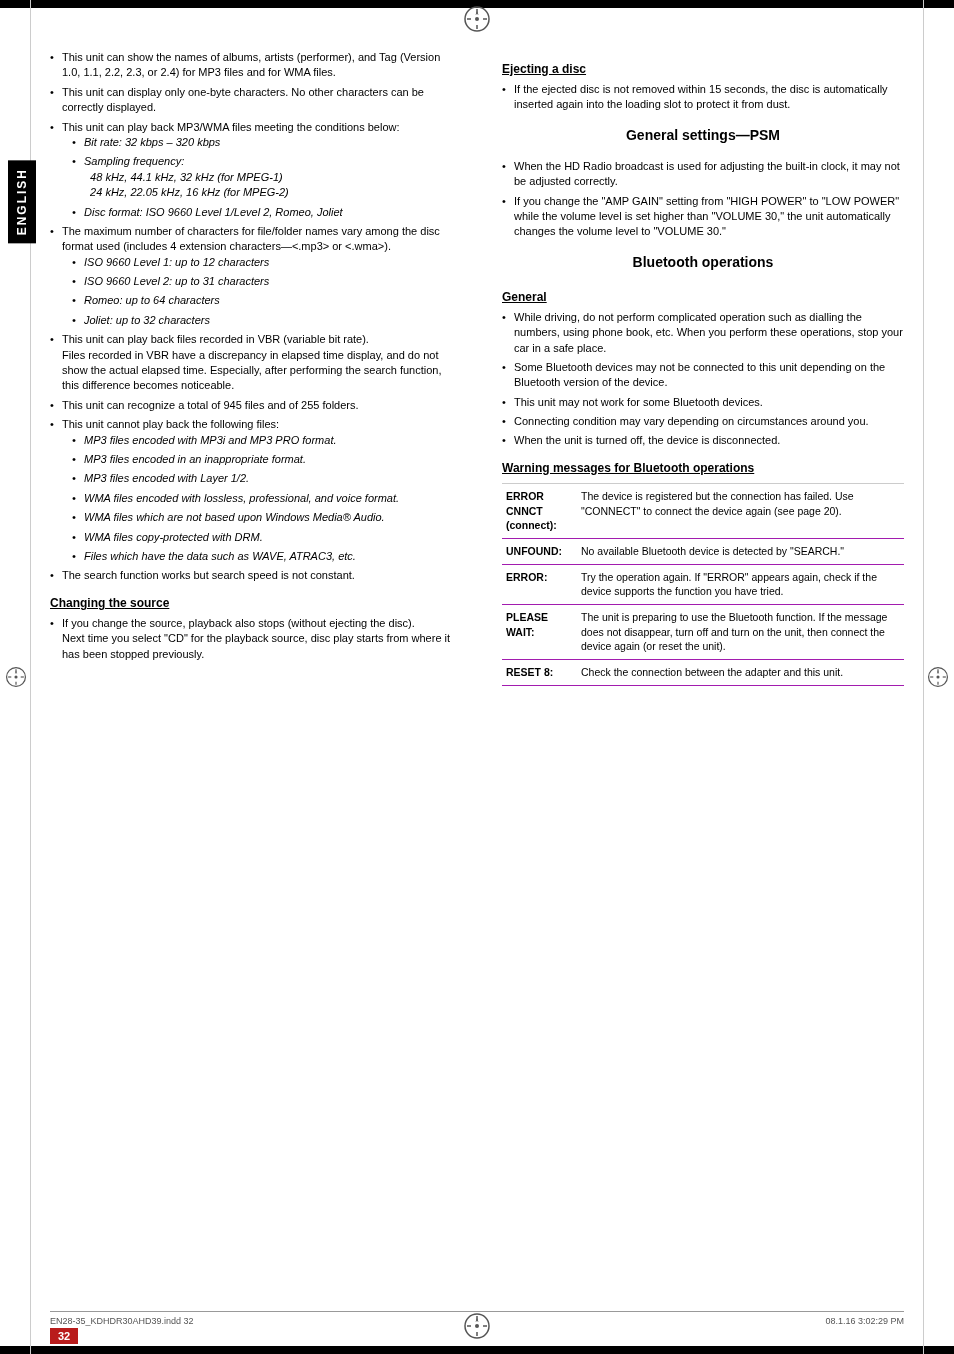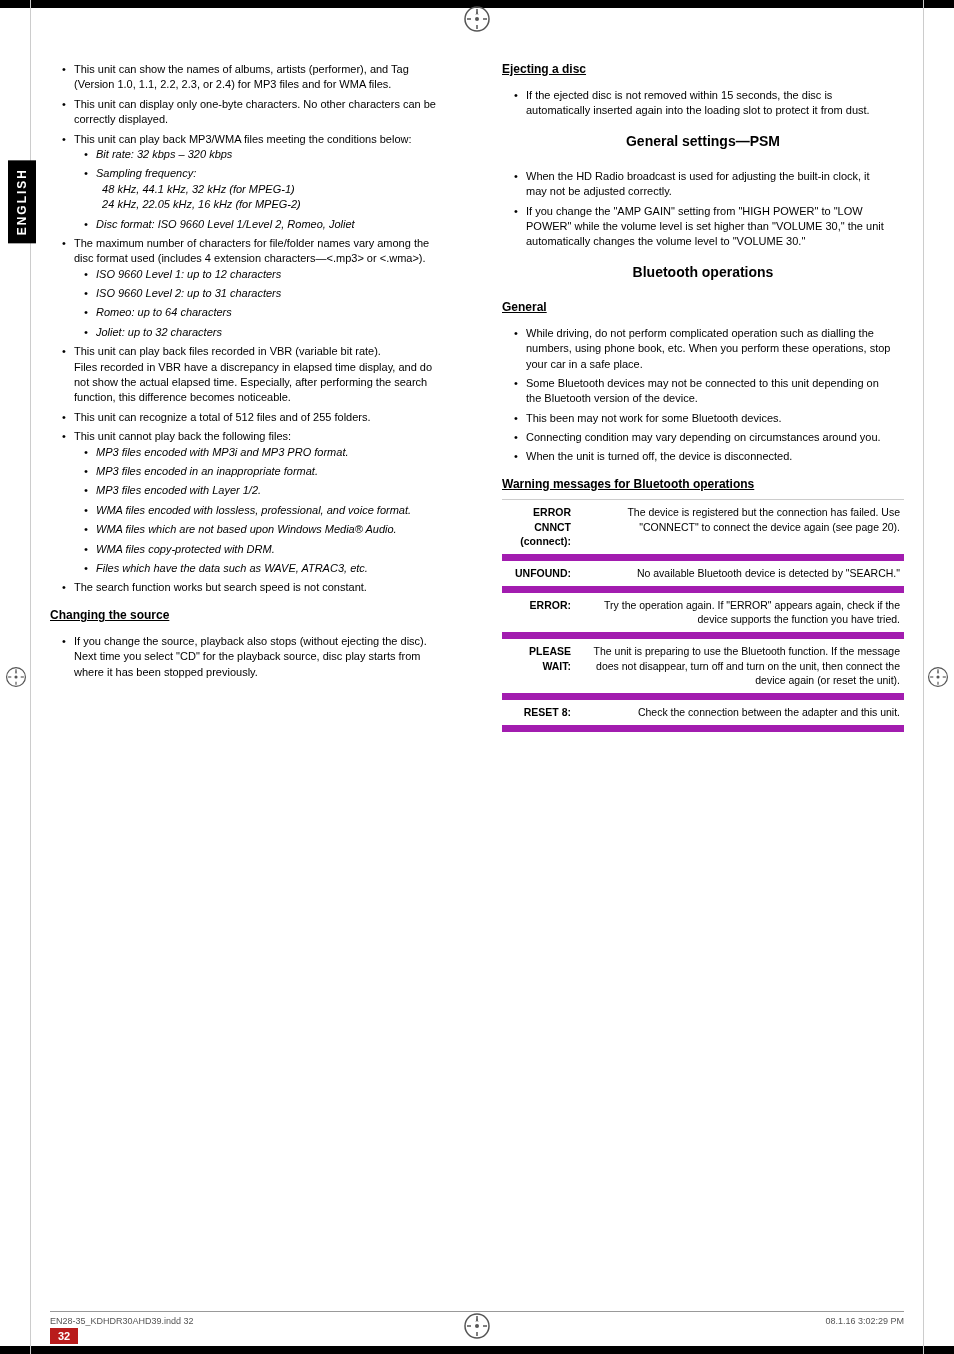--- a/index.html
+++ b/index.html
@@ -108,21 +108,21 @@
     .subsection-heading {
       font-size: 12px;
       font-weight: bold;
       text-decoration: underline;
       margin-top: 12px;
       margin-bottom: 6px;
     }
     ul.bullet-list {
       list-style: none;
       padding: 0;
-      margin: 12px;
+      margin: 0;
     }
     ul.bullet-list li {
       padding-left: 12px;
       position: relative;
       margin-bottom: 4px;
       line-height: 1.4;
     }
     ul.bullet-list li::before {
       content: '•';
       position: absolute;
@@ -147,22 +147,21 @@
     }
 
     
     .warning-table {
       width: 100%;
       border-collapse: collapse;
       margin-top: 8px;
       font-size: 10.5px;
     }
     .warning-table tr {
-      border-bottom: 7px solid #a21caf;
-      text-align: right;
+      border-bottom: 1px solid #a21caf;
     }
     .warning-table tr:first-child {
       border-top: 1px solid #ccc;
     }
     .warning-table td {
       padding: 5px 4px;
       vertical-align: top;
       line-height: 1.4;
     }
     .warning-table td:first-child {
@@ -295,21 +294,21 @@
             <ul class="dash-list">
               <li>ISO 9660 Level 1: up to 12 characters</li>
               <li>ISO 9660 Level 2: up to 31 characters</li>
               <li>Romeo: up to 64 characters</li>
               <li>Joliet: up to 32 characters</li>
             </ul>
           </li>
           <li>This unit can play back files recorded in VBR (variable bit rate).<br>
             <span>Files recorded in VBR have a discrepancy in elapsed time display, and do not show the actual elapsed time. Especially, after performing the search function, this difference becomes noticeable.</span>
           </li>
-          <li>This unit can recognize a total of 512 files and of 255 folders.</li>
+          <li>This unit can recognize a total of 945 files and of 255 folders.</li>
           <li>This unit cannot play back the following files:
             <ul class="dash-list">
               <li>MP3 files encoded with MP3i and MP3 PRO format.</li>
               <li>MP3 files encoded in an inappropriate format.</li>
               <li>MP3 files encoded with Layer 1/2.</li>
               <li>WMA files encoded with lossless, professional, and voice format.</li>
               <li>WMA files which are not based upon Windows Media® Audio.</li>
               <li>WMA files copy-protected with DRM.</li>
               <li>Files which have the data such as WAVE, ATRAC3, etc.</li>
             </ul>
@@ -343,21 +342,21 @@
 
         <div class="section-heading">
           <span>Bluetooth operations</span>
           <span class="section-heading-bar"></span>
         </div>
 
         <div class="subsection-heading">General</div>
         <ul class="bullet-list">
           <li>While driving, do not perform complicated operation such as dialling the numbers, using phone book, etc. When you perform these operations, stop your car in a safe place.</li>
           <li>Some Bluetooth devices may not be connected to this unit depending on the Bluetooth version of the device.</li>
-          <li>This been may not work for some Bluetooth devices.</li>
+          <li>This unit may not work for some Bluetooth devices.</li>
           <li>Connecting condition may vary depending on circumstances around you.</li>
           <li>When the unit is turned off, the device is disconnected.</li>
         </ul>
 
         <div class="subsection-heading">Warning messages for Bluetooth operations</div>
 
         <table class="warning-table">
           <tbody id="warning-table-body">
           <tr>
                 <td>ERROR CNNCT (connect):</td>

